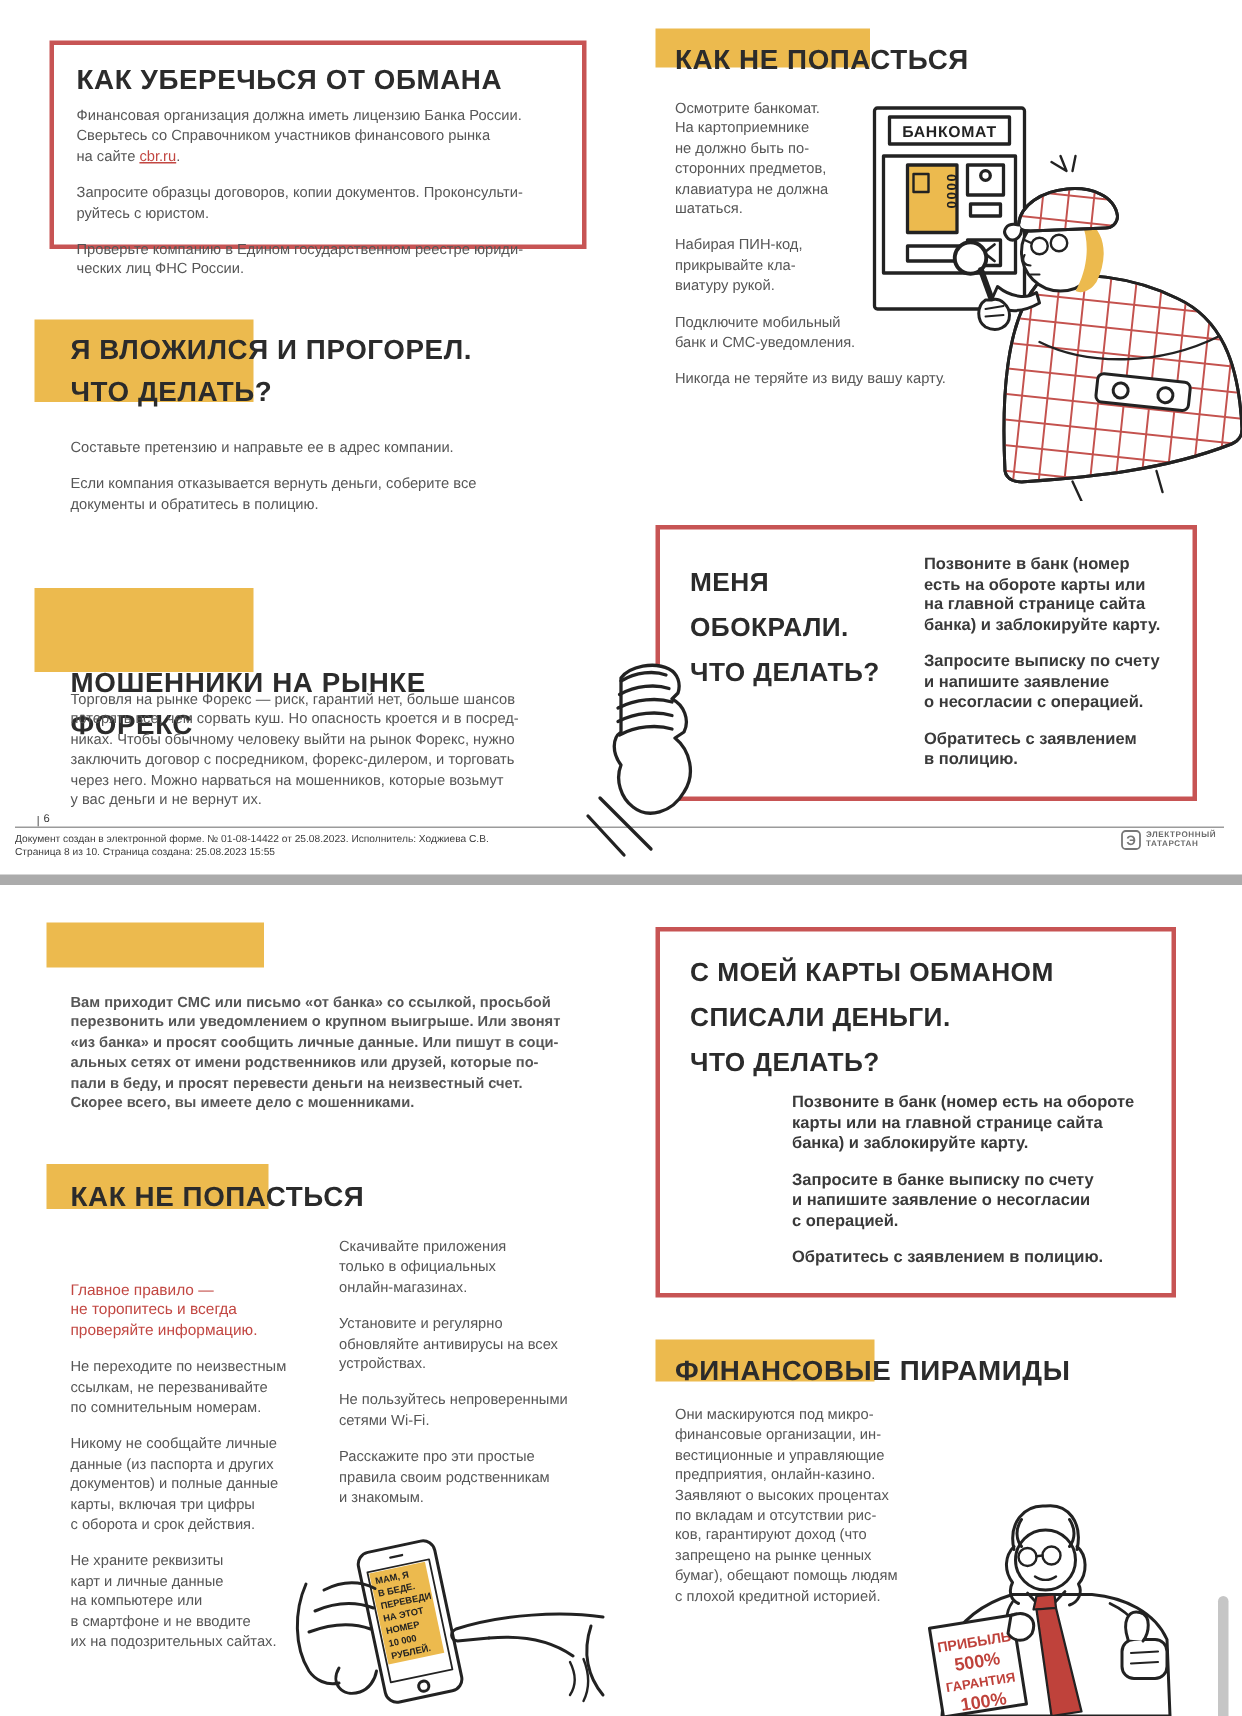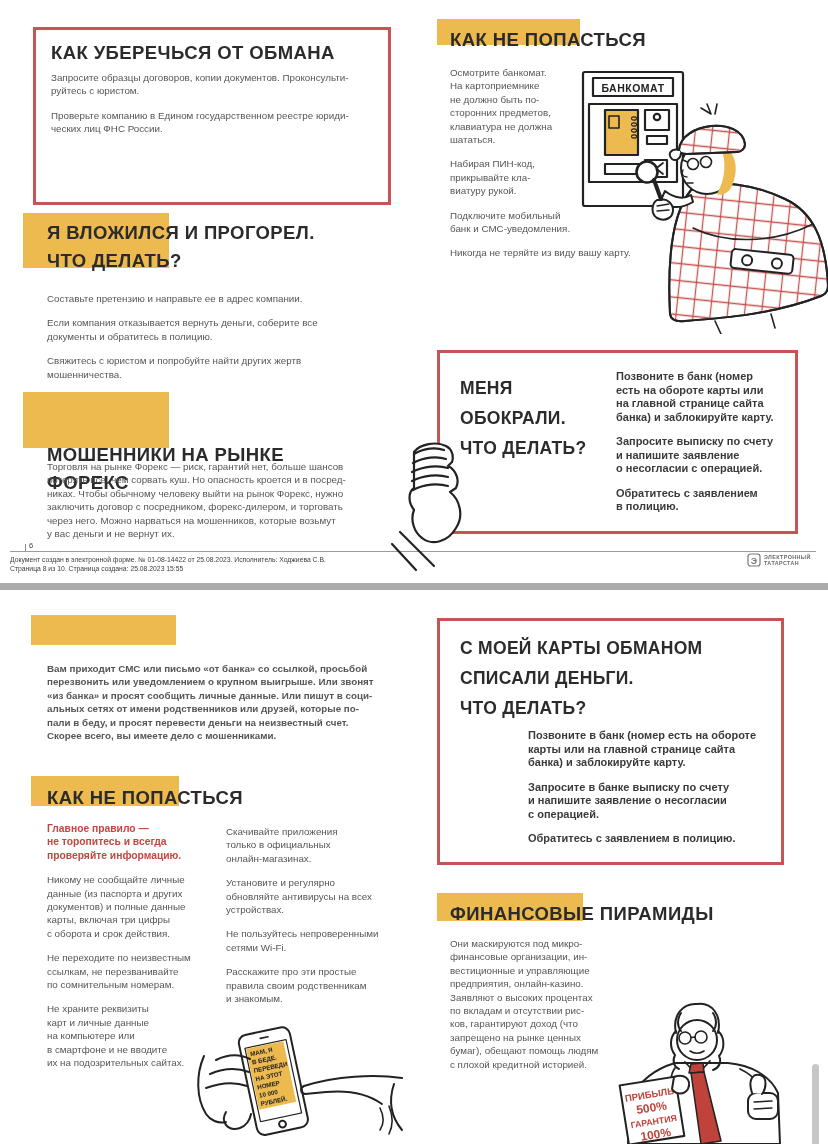--- a/index.html
+++ b/index.html
@@ -24,21 +24,21 @@
   }
   .pwrap { position:absolute; z-index:2; }
   .red-box {
     position:absolute; border:3px solid #c75454; background:#fff; box-sizing:border-box; z-index:2;
   }
   .boxtitle {
     position:absolute; font-weight:700; color:#2b2b2b; font-size:17.5px;
     line-height:30px; letter-spacing:0.3px; white-space:pre-line;
   }
   .boxp { font-size:11px; line-height:13.5px; font-weight:700; color:#3a3a3a; white-space:pre-line; margin:0 0 11px 0; }
-  .red-bold { font-weight:700; color:#c24742; }
+  .red-bold { font-weight:400; color:#c24742;margin-top:32px; }
   .link { color:#c24742; text-decoration:underline; cursor:pointer; }
 
   .illus { position:absolute; z-index:3; }
   svg text { font-family:"Liberation Sans","DejaVu Sans",sans-serif; }
 
   #footer-rule { position:absolute; left:10px; top:551px; width:806px; height:1px; background:#9b9b9b; z-index:1; }
   #sheet-number { position:absolute; left:29px; top:541px; font-size:7.5px; color:#3d3d3d; z-index:2; }
   #sheet-tick { position:absolute; left:25px; top:544px; width:3px; height:7px; border-left:1px solid #8a8a8a; }
   .footer-text { position:absolute; left:10px; font-size:6.8px; line-height:9px; color:#3d3d3d; z-index:2; }
   #footer-logo { position:absolute; left:747px; top:553px; display:flex; align-items:center; gap:3px; z-index:2; }
@@ -46,37 +46,38 @@
 
   #scrollbar-thumb { position:absolute; left:812px; top:1064px; width:7px; height:95px; background:#c6c6c6; border-radius:4px; z-index:9; }
 </style>
 </head>
 <body>
 
 <div class="screen">
 
   <div class="page" id="page1">
 
-    <div class="red-box" style="left:33px; top:27px; width:358px; height:178px; padding:12px 15px;">
+    <div class="red-box" style="left:33px; top:27px; width:358px; height:139px; padding:12px 15px;">
       <div class="sec-title" style="position:static; line-height:22px; margin-bottom:7px;">КАК УБЕРЕЧЬСЯ ОТ ОБМАНА</div>
+      <p class="p"><span>Финансовая организация должна иметь лицензию Банка России.
+Сверьтесь со Справочником участников финансового рынка
+на сайте </span><a class="link">cbr.ru</a><span>.</span></p>
       <p class="p">Запросите образцы договоров, копии документов. Проконсульти-
 руйтесь с юристом.</p>
       <p class="p">Проверьте компанию в Едином государственном реестре юриди-
 ческих лиц ФНС России.</p>
     </div>
 
     <div class="yellow-block" style="left:23px; top:213px; width:146px; height:55px;"></div>
     <div class="sec-title" style="left:47px; top:219px;">Я ВЛОЖИЛСЯ И ПРОГОРЕЛ.
 ЧТО ДЕЛАТЬ?</div>
     <div class="pwrap" style="left:47px; top:292px; width:345px;">
       <p class="p">Составьте претензию и направьте ее в адрес компании.</p>
       <p class="p">Если компания отказывается вернуть деньги, соберите все
 документы и обратитесь в полицию.</p>
-      <p class="p">Свяжитесь с юристом и попробуйте найти других жертв
-мошенничества.</p>
     </div>
 
     <div class="yellow-block" style="left:23px; top:392px; width:146px; height:56px;"></div>
     <div class="sec-title" style="left:47px; top:398px;margin-top:43px;">МОШЕННИКИ НА РЫНКЕ
 ФОРЕКС</div>
     <div class="pwrap" style="left:47px; top:460px; width:365px;">
       <p class="p">Торговля на рынке Форекс — риск, гарантий нет, больше шансов
 потерять все, чем сорвать куш. Но опасность кроется и в посред-
 никах. Чтобы обычному человеку выйти на рынок Форекс, нужно
 заключить договор с посредником, форекс-дилером, и торговать
@@ -214,28 +215,28 @@
 пали в беду, и просят перевести деньги на неизвестный счет.
 Скорее всего, вы имеете дело с мошенниками.</p>
     </div>
 
     <div class="yellow-block" style="left:31px; top:186px; width:148px; height:30px;"></div>
     <div class="sec-title" style="left:47px; top:194px;">КАК НЕ ПОПАСТЬСЯ</div>
     <div class="pwrap" style="left:47px; top:232px; width:190px;">
       <p class="p red-bold" style="font-size:10.3px;">Главное правило —
 не торопитесь и всегда
 проверяйте информацию.</p>
+      <p class="p">Не переходите по неизвестным
+ссылкам, не перезванивайте
+по сомнительным номерам.</p>
       <p class="p">Никому не сообщайте личные
 данные (из паспорта и других
 документов) и полные данные
 карты, включая три цифры
 с оборота и срок действия.</p>
-      <p class="p">Не переходите по неизвестным
-ссылкам, не перезванивайте
-по сомнительным номерам.</p>
       <p class="p">Не храните реквизиты
 карт и личные данные
 на компьютере или
 в смартфоне и не вводите
 их на подозрительных сайтах.</p>
     </div>
     <div class="pwrap" style="left:226px; top:235px; width:200px;">
       <p class="p">Скачивайте приложения
 только в официальных
 онлайн-магазинах.</p>

